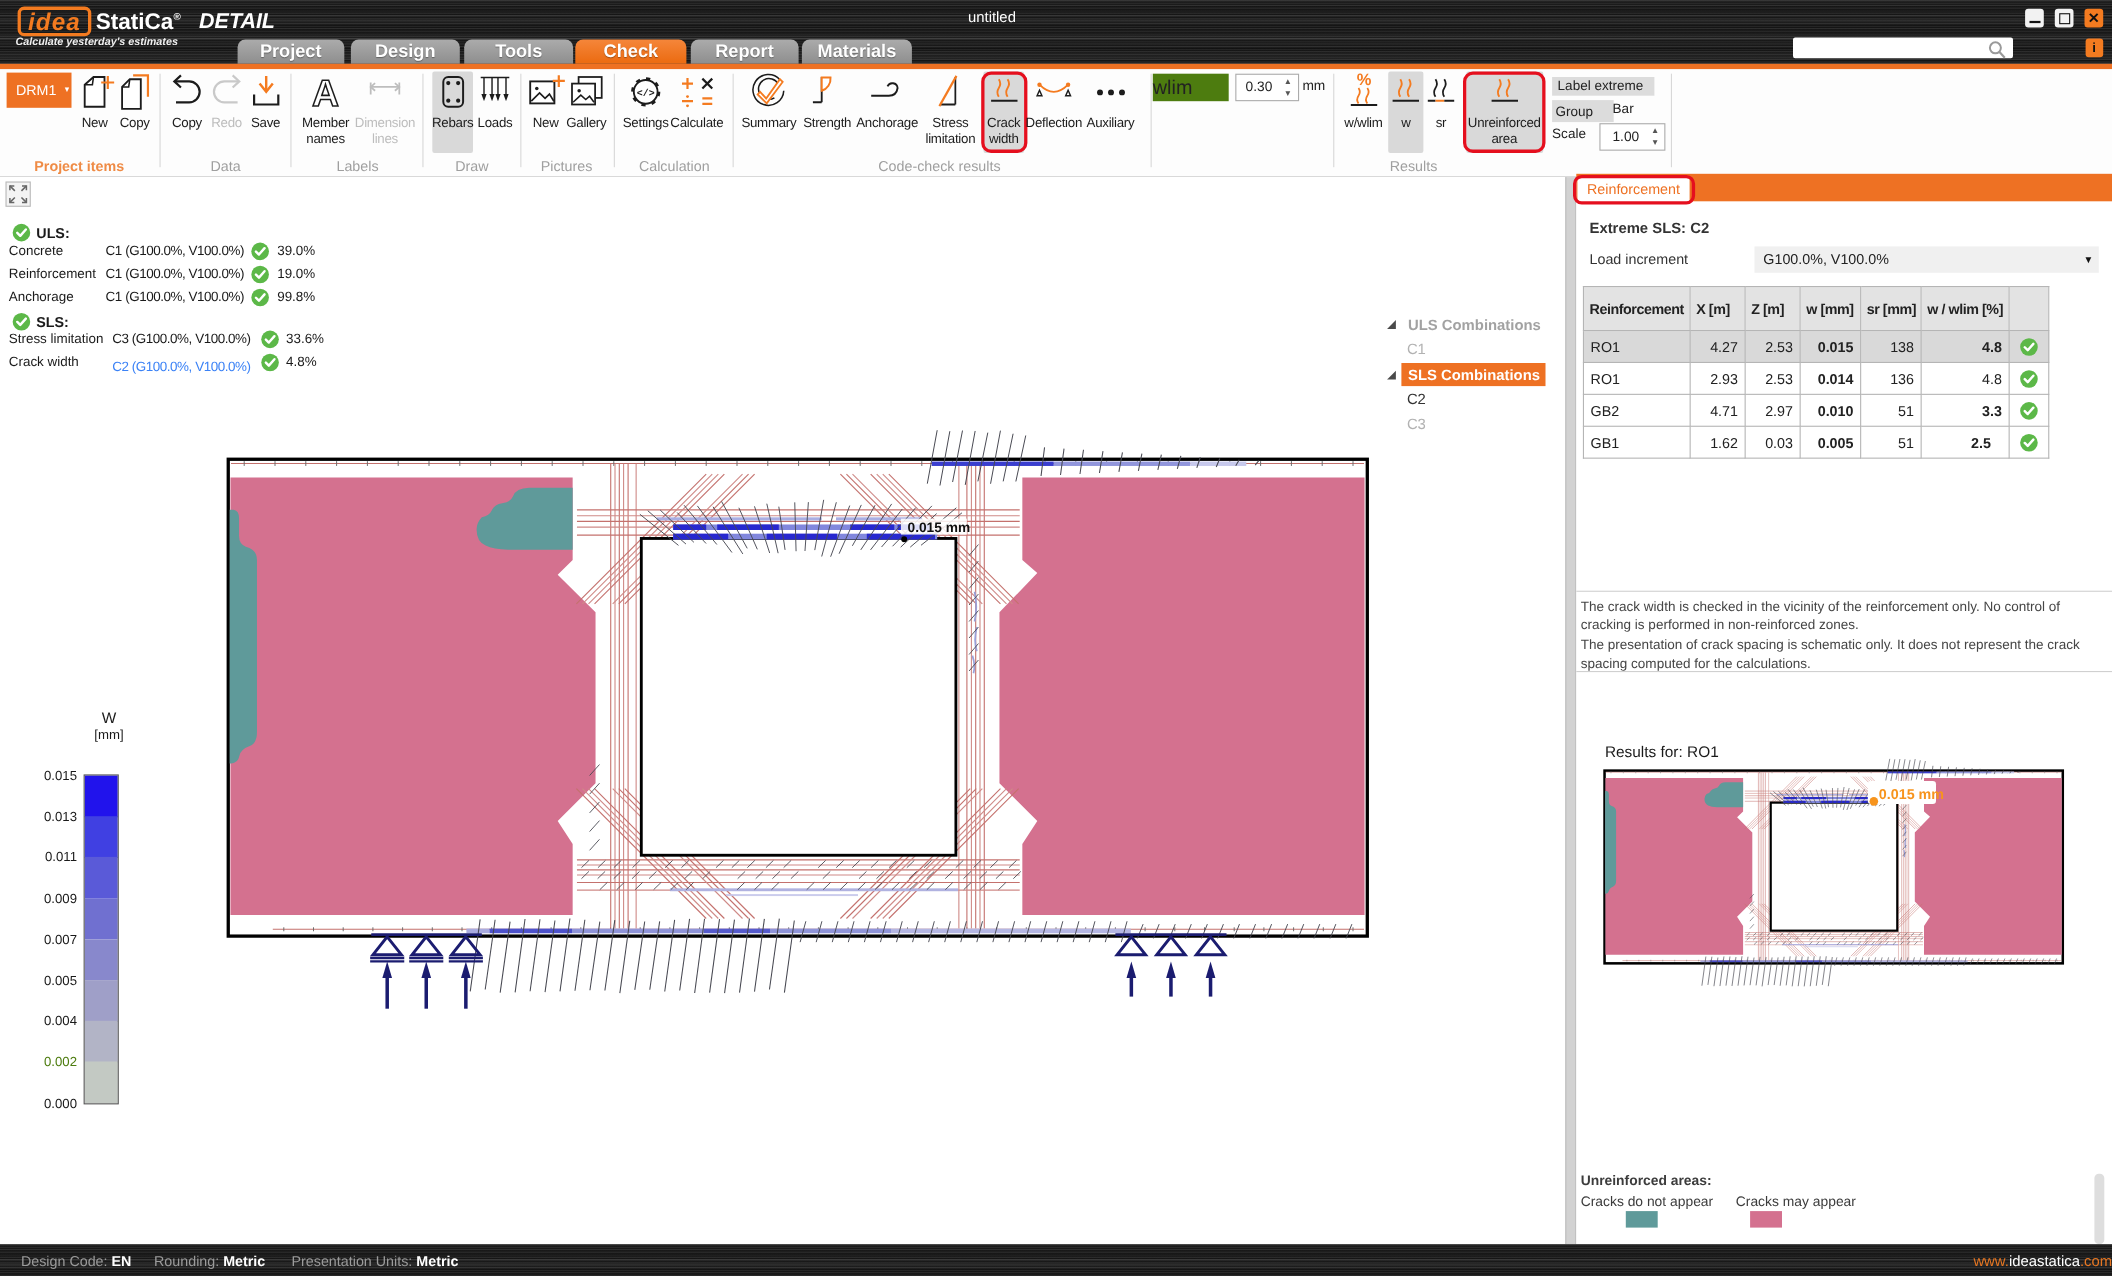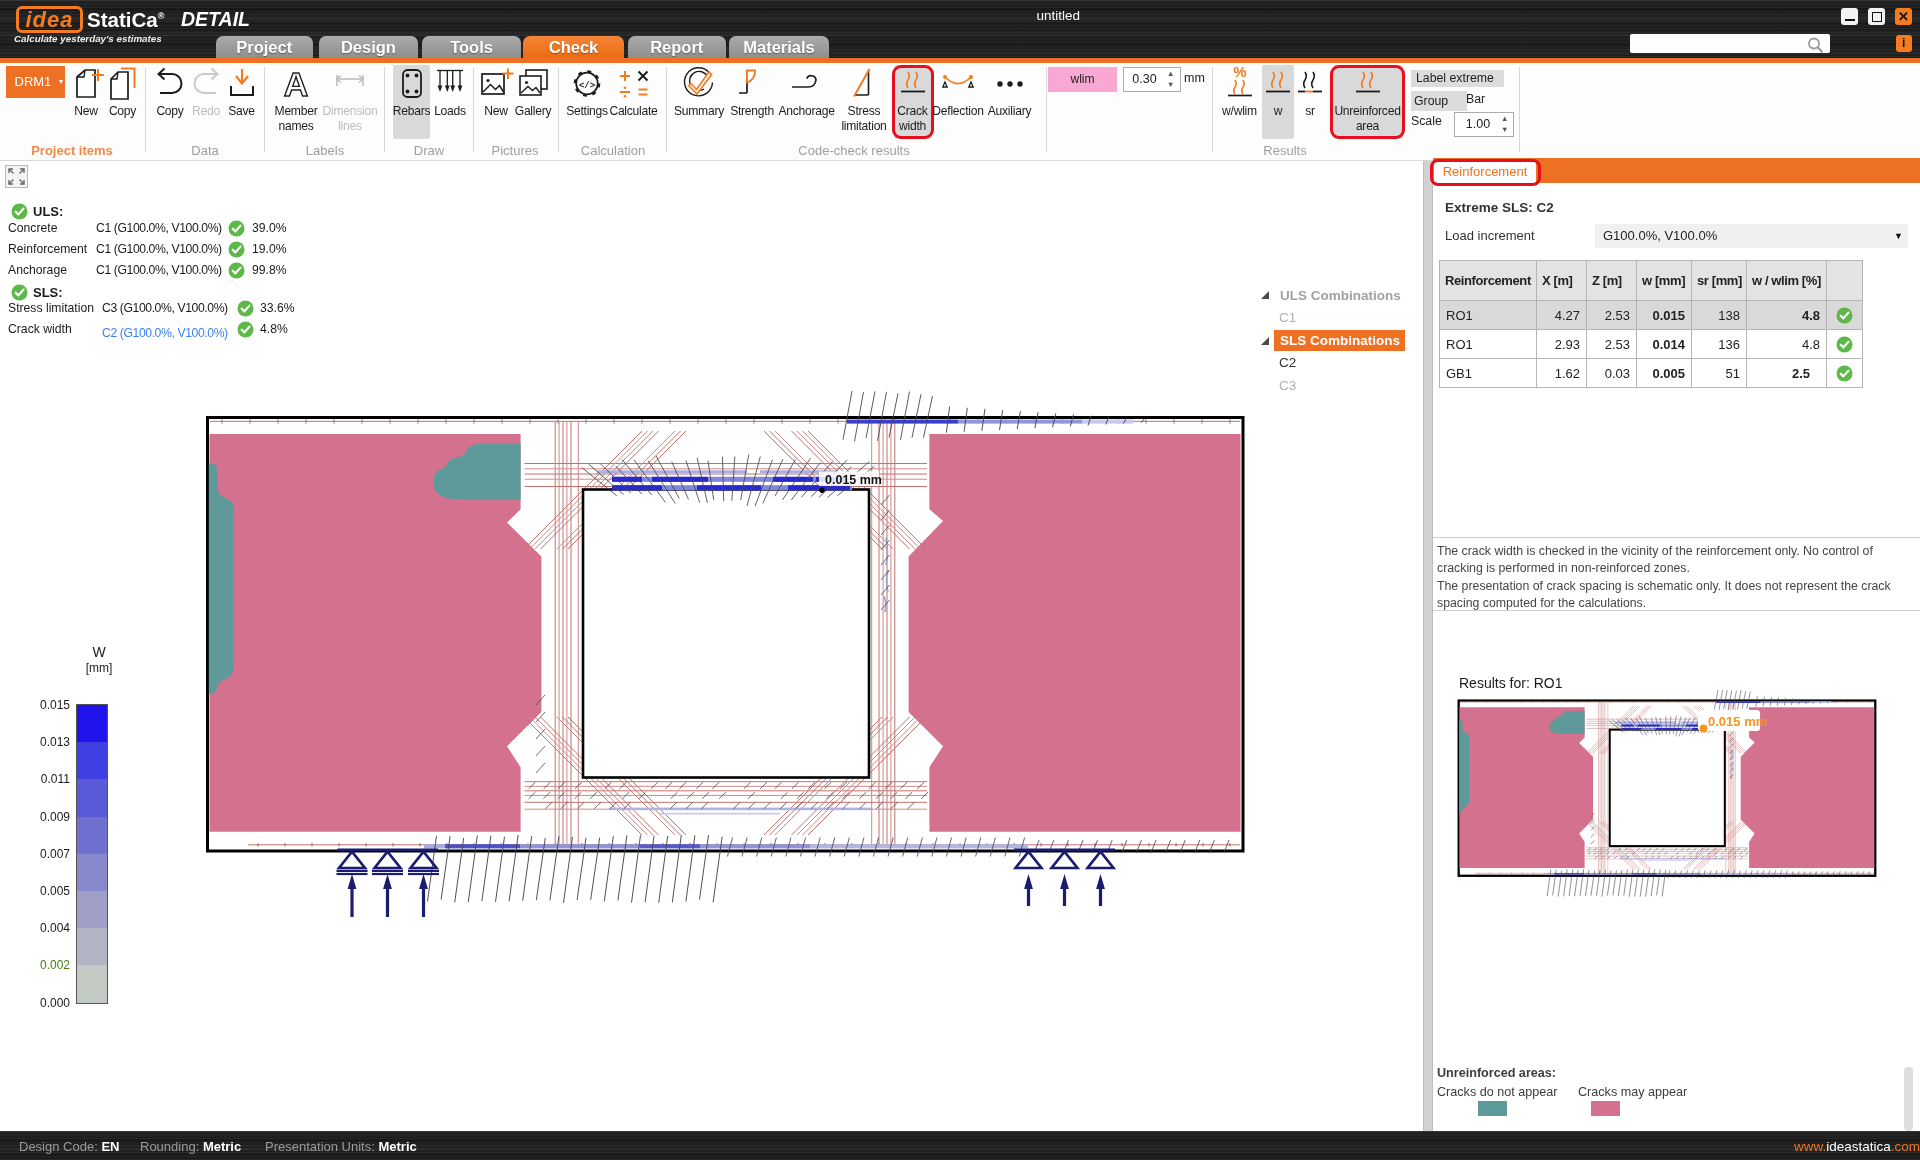--- a/index.html
+++ b/index.html
@@ -1,19 +1,19 @@
 <!DOCTYPE html>
 <html><head><meta charset="utf-8"><style>html,body{margin:0;padding:0;width:1920px;height:1160px;overflow:hidden;font-family:"Liberation Sans",sans-serif;}*{box-sizing:border-box;}.abs{position:absolute;}</style></head><body>
 <div style="position:relative;width:1920px;height:1160px;background:#fff">
     <div class="abs" style="left:0;top:0;width:1920px;height:58px;background:#1a1a1a;background-image:repeating-linear-gradient(180deg,rgba(255,255,255,0.13) 0px,rgba(255,255,255,0.03) 1px,rgba(0,0,0,0.30) 2px,rgba(255,255,255,0.06) 3px,rgba(0,0,0,0.12) 4px,rgba(255,255,255,0.10) 5px,rgba(0,0,0,0.25) 6px,rgba(255,255,255,0.04) 7px),repeating-linear-gradient(180deg,rgba(255,255,255,0.05) 0px,rgba(0,0,0,0.0) 5px,rgba(0,0,0,0.14) 11px,rgba(255,255,255,0.03) 17px);"></div>
     <div class="abs" style="left:16px;top:6px;width:67px;height:27px;border:3px solid #f47b20;border-radius:6px;color:#f47b20;font-weight:bold;font-style:italic;font-size:22px;text-align:center;line-height:21px;letter-spacing:1px">idea</div>
     <div class="abs" style="left:87px;top:8px;color:#fff;font-size:20.5px;font-weight:600">StatiCa<span style="font-size:9px;vertical-align:8px">®</span></div>
     <div class="abs" style="left:181px;top:8px;color:#fff;font-size:19.5px;font-weight:bold;font-style:italic">DETAIL</div>
     <div class="abs" style="left:14px;top:33px;color:#efefef;font-size:9.8px;font-weight:bold;font-style:italic">Calculate yesterday's estimates</div>
-    <div class="abs" style="left:880px;top:8px;width:200px;text-align:right;color:#fff;font-size:13.5px">untitled</div>
+    <div class="abs" style="left:880px;top:8px;width:200px;text-align:left;color:#fff;font-size:13.5px">untitled</div>
     <div class="abs" style="left:1841px;top:8px;width:17px;height:17px;background:#f2f2f2;border-radius:3px"></div>
     <div class="abs" style="left:1844.5px;top:18.5px;width:10px;height:2.6px;background:#111"></div>
     <div class="abs" style="left:1868px;top:8px;width:17px;height:17px;background:#f2f2f2;border-radius:3px"></div>
     <div class="abs" style="left:1871.5px;top:11.5px;width:10px;height:10px;border:1.8px solid #111"></div>
     <div class="abs" style="left:1895px;top:8px;width:17px;height:17px;background:#f47b20;border-radius:3px;color:#111;font-weight:bold;font-size:13px;text-align:center;line-height:17px">✕</div>
     <div class="abs" style="left:1630px;top:34px;width:200px;height:19px;background:#fff;border-radius:2px"></div>
     <svg class="abs" style="left:1806px;top:36px" width="20" height="20" viewBox="0 0 20 20">
       <circle cx="8" cy="7.5" r="5" fill="none" stroke="#9a9a9a" stroke-width="1.8"></circle>
       <line x1="11.5" y1="11" x2="16.5" y2="16.5" stroke="#9a9a9a" stroke-width="2"></line>
     </svg>
@@ -167,21 +167,21 @@
       <circle cx="5.0" cy="11.0" r="2" fill="#f47b20"></circle>
       <circle cx="31.0" cy="11.0" r="2" fill="#f47b20"></circle>
     </svg>
     <div style="position:absolute;left:898.0px;top:104px;width:120px;text-align:center;font-size:12.1px;letter-spacing:-0.25px;line-height:14.6px;color:#1c1c1c">Deflection</div>
     <svg style="position:absolute;left:991.5px;top:66px" width="36" height="36" viewBox="0 0 36 36">
       <circle cx="8.0" cy="18.0" r="2.7" fill="#1c1c1c"></circle>
       <circle cx="18.0" cy="18.0" r="2.7" fill="#1c1c1c"></circle>
       <circle cx="28.0" cy="18.0" r="2.7" fill="#1c1c1c"></circle>
     </svg>
     <div style="position:absolute;left:949.5px;top:104px;width:120px;text-align:center;font-size:12.1px;letter-spacing:-0.25px;line-height:14.6px;color:#1c1c1c">Auxiliary</div>
-    <div class="abs" style="left:1048px;top:67px;width:69px;height:25px;background:#f9a8d4;font-size:12px;text-align:center;line-height:25px;color:#222">wlim</div>
+    <div class="abs" style="left:1048px;top:67px;width:69px;height:25px;background:#4d7c0f;font-size:18px;text-align:left;line-height:25px;color:#222">wlim</div>
     <div class="abs" style="left:1122.5px;top:67px;width:58px;height:25px;background:#fff;border:1px solid #ababab;font-size:12.5px;color:#222;text-align:center;line-height:23px;padding-right:14px">0.30</div>
     <div class="abs" style="left:1167px;top:69px;width:10px;height:10px;font-size:7.5px;color:#555">▲</div>
     <div class="abs" style="left:1167px;top:80px;width:10px;height:10px;font-size:7.5px;color:#555">▼</div>
     <div class="abs" style="left:1184px;top:71px;font-size:12.5px;color:#222">mm</div>
     <svg style="position:absolute;left:1221.5px;top:66px" width="36" height="36" viewBox="0 0 36 36">
       <text x="18" y="11" text-anchor="middle" font-size="15" font-weight="bold" fill="#f47b20" font-family="Liberation Sans, sans-serif">%</text>
       <path d="M13,14 q2.4,3.5 0,7 q-2.4,3.5 0,7" fill="none" stroke="#f47b20" stroke-width="1.6"></path>
       <path d="M21,14 q2.4,3.5 0,7 q-2.4,3.5 0,7" fill="none" stroke="#f47b20" stroke-width="1.6"></path>
       <path d="M6,29.5 L30,29.5" fill="none" stroke="#1c1c1c" stroke-width="1.7"></path>
     </svg>
@@ -710,20 +710,32 @@
           <td style="border:1px solid #b5b5b5;text-align:right;padding:0 6px">2.53</td>
           <td style="border:1px solid #b5b5b5;text-align:right;padding:0 6px;font-weight:bold">0.014</td>
           <td style="border:1px solid #b5b5b5;text-align:right;padding:0 6px">136</td>
           <td style="border:1px solid #b5b5b5;text-align:right;padding:0 6px;font-weight:normal">4.8</td>
           <td style="border:1px solid #b5b5b5;text-align:center"><svg width="17" height="17" viewBox="0 0 20 20" style="vertical-align:-3px">
               <circle cx="10" cy="10" r="9.4" fill="#5cb848"></circle>
               <path d="M5.5,10.2 L8.7,13.4 L14.7,6.6" fill="none" stroke="#fff" stroke-width="2.6" stroke-linecap="round" stroke-linejoin="round"></path>
             </svg></td>
         </tr>
         <tr style="background:#fff;height:29px">
+          <td style="border:1px solid #b5b5b5;padding:0 6px">GB2</td>
+          <td style="border:1px solid #b5b5b5;text-align:right;padding:0 6px">4.71</td>
+          <td style="border:1px solid #b5b5b5;text-align:right;padding:0 6px">2.97</td>
+          <td style="border:1px solid #b5b5b5;text-align:right;padding:0 6px;font-weight:bold">0.010</td>
+          <td style="border:1px solid #b5b5b5;text-align:right;padding:0 6px">51</td>
+          <td style="border:1px solid #b5b5b5;text-align:right;padding:0 6px;font-weight:bold">3.3</td>
+          <td style="border:1px solid #b5b5b5;text-align:center"><svg width="17" height="17" viewBox="0 0 20 20" style="vertical-align:-3px">
+              <circle cx="10" cy="10" r="9.4" fill="#5cb848"></circle>
+              <path d="M5.5,10.2 L8.7,13.4 L14.7,6.6" fill="none" stroke="#fff" stroke-width="2.6" stroke-linecap="round" stroke-linejoin="round"></path>
+            </svg></td>
+        </tr>
+        <tr style="background:#fff;height:29px">
           <td style="border:1px solid #b5b5b5;padding:0 6px">GB1</td>
           <td style="border:1px solid #b5b5b5;text-align:right;padding:0 6px">1.62</td>
           <td style="border:1px solid #b5b5b5;text-align:right;padding:0 6px">0.03</td>
           <td style="border:1px solid #b5b5b5;text-align:right;padding:0 6px;font-weight:bold">0.005</td>
           <td style="border:1px solid #b5b5b5;text-align:right;padding:0 6px">51</td>
           <td style="border:1px solid #b5b5b5;text-align:right;padding:0 16px;font-weight:bold">2.5</td>
           <td style="border:1px solid #b5b5b5;text-align:center"><svg width="17" height="17" viewBox="0 0 20 20" style="vertical-align:-3px">
               <circle cx="10" cy="10" r="9.4" fill="#5cb848"></circle>
               <path d="M5.5,10.2 L8.7,13.4 L14.7,6.6" fill="none" stroke="#fff" stroke-width="2.6" stroke-linecap="round" stroke-linejoin="round"></path>
             </svg></td>

